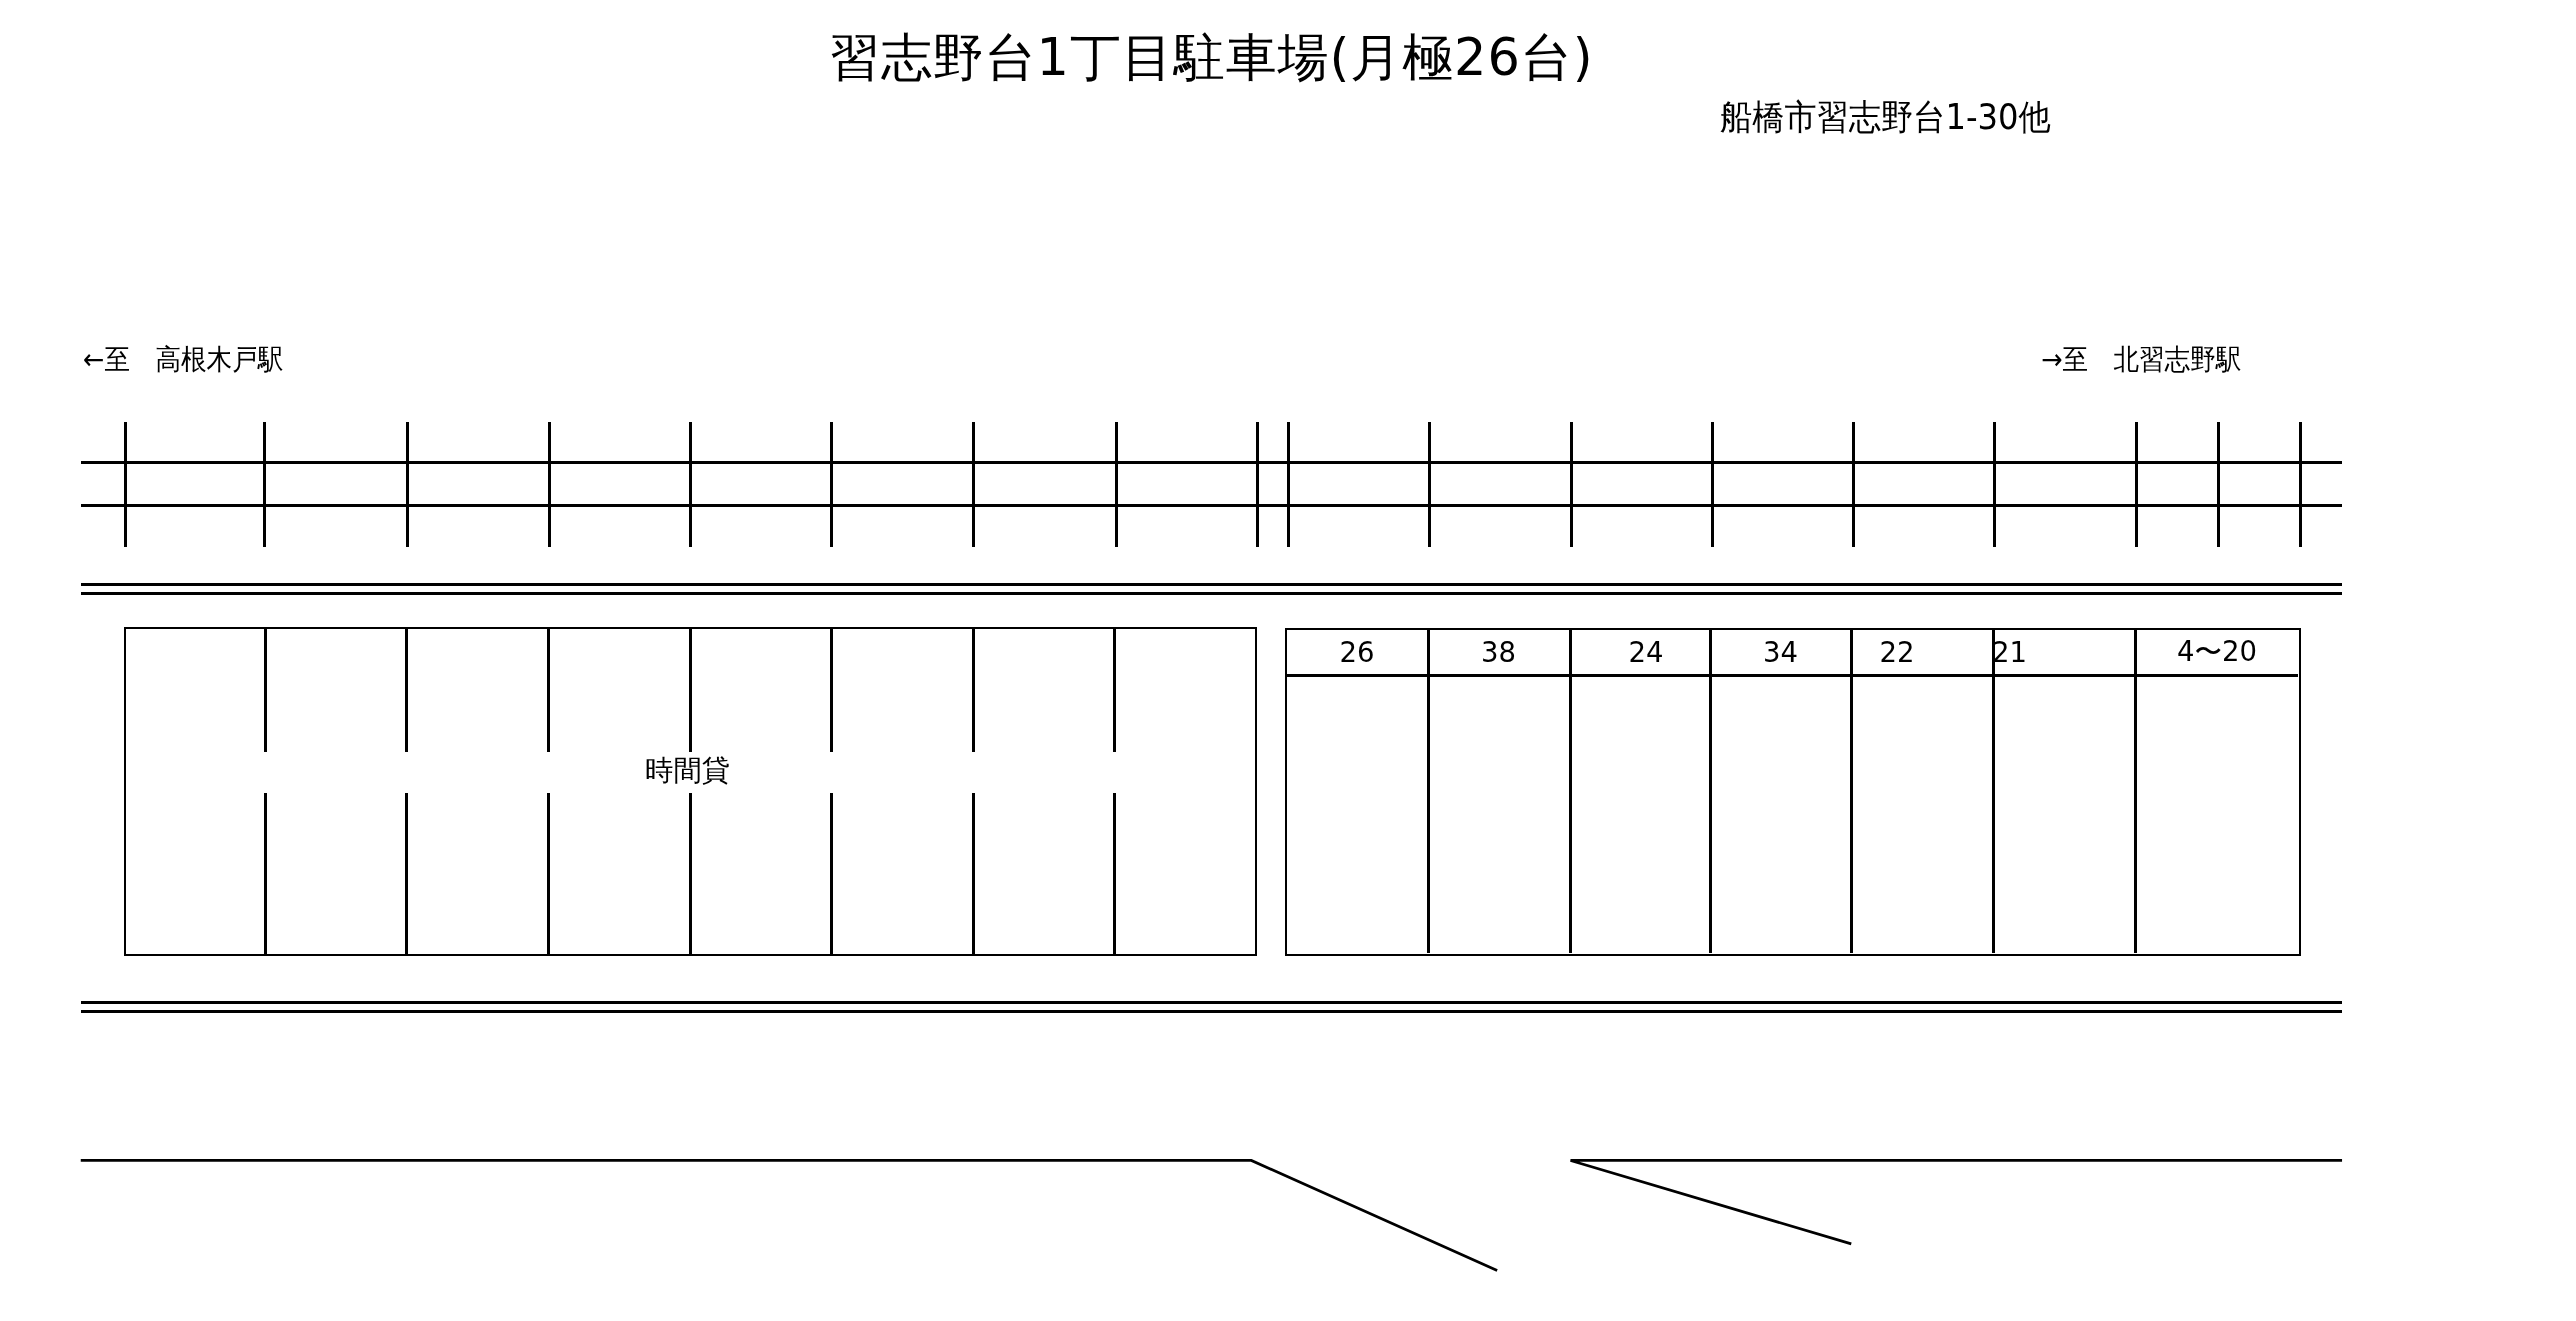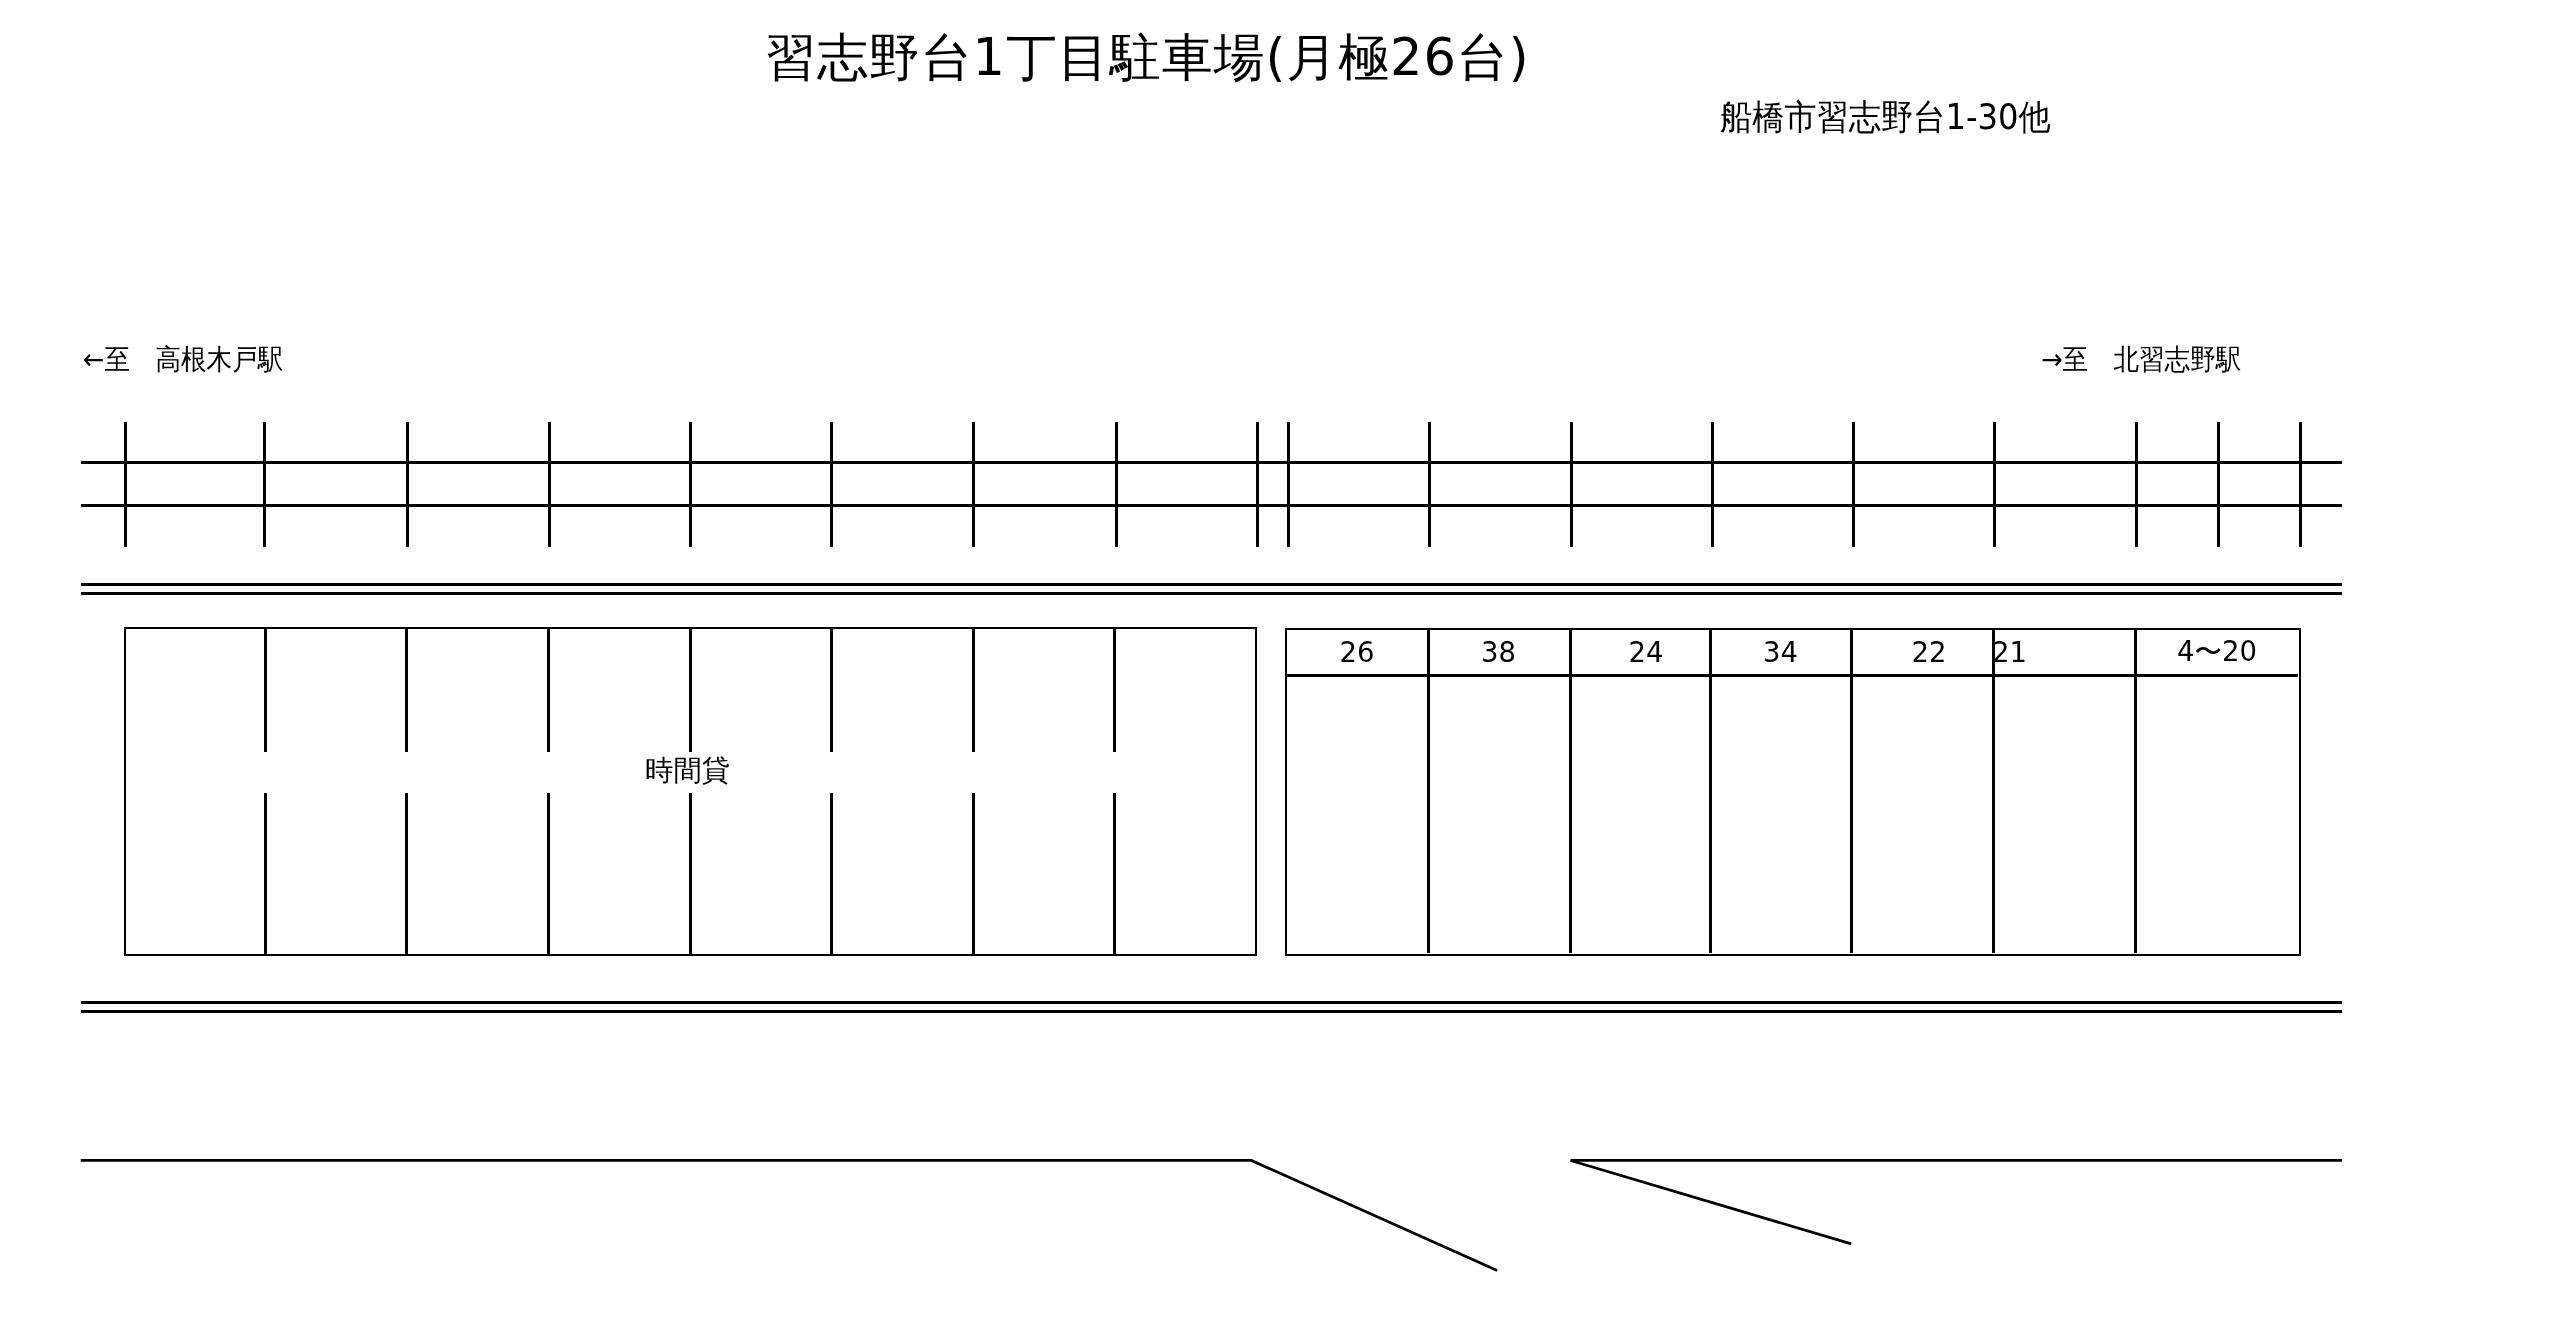--- a/index.html
+++ b/index.html
@@ -1,19 +1,19 @@
 <!DOCTYPE html>
 <html style="font-size:14.7px"><head>
 <meta charset="utf-8">
 <style>
   html, body { margin: 0; padding: 0; background: #ffffff; }
   body { width: 2576px; height: 1321px; position: relative; overflow: hidden;
          font-family: "DejaVu Sans", "Liberation Sans", sans-serif; color: #000; }
   .abs { position: absolute; }
-  .title { left: 765px; top: 26px; font-size: 51px; line-height: 64px; white-space: nowrap; letter-spacing: 0.9px; }
+  .title { left: 829px; top: 26px; font-size: 51px; line-height: 64px; white-space: nowrap; letter-spacing: 0.9px; }
   .address { left: 1720px; top: 94px; font-size: 35px; line-height: 46px; white-space: nowrap; transform: scaleX(0.92); transform-origin: left top; }
   .dir { font-size: 28.4px; line-height: 37px; white-space: nowrap; transform: scaleX(0.9); transform-origin: left top; }
   .dir-left { left: 83px; top: 341px; }
   .dir-right { left: 2041px; top: 341px; }
   .hline { background: #000; height: 2.8px; }
   .vline { background: #000; width: 2.8px; }
   .lot { border: 2.8px solid #000; box-sizing: border-box; }
   .lot-label { font-size: 28.4px; line-height: 33px; white-space: nowrap; }
   .cell-num { position: absolute; top: 0; height: 44px; display: flex; align-items: center; justify-content: center;
               font-size: 27.5px; transform-origin: center; }
@@ -80,21 +80,21 @@
   <div class="abs hline" style="left:0; top:44px; width:1011px;"></div>
   <div id="monthly-cells">
       <div class="cell-num" style="left: -0.9px; width: 142px;">26</div>
       <div class="abs vline" style="left: 140px; top: 0px; height: 323px;"></div>
       <div class="cell-num" style="left: 141px; width: 141px;">38</div>
       <div class="abs vline" style="left: 282px; top: 0px; height: 323px;"></div>
       <div class="cell-num" style="left: 283px; width: 140px; margin-left: 6px;">24</div>
       <div class="abs vline" style="left: 422px; top: 0px; height: 323px;"></div>
       <div class="cell-num" style="left: 423px; width: 141px;">34</div>
       <div class="abs vline" style="left: 563px; top: 0px; height: 323px;"></div>
-      <div class="cell-num" style="left: 564px; width: 156px;">22</div>
+      <div class="cell-num" style="left: 532px; width: 156px;">22</div>
       <div class="abs vline" style="left: 705px; top: 0px; height: 323px;"></div>
       <div class="cell-num" style="left: 663px; width: 119px; border-radius: 16px;">21</div>
       <div class="abs vline" style="left: 847px; top: 0px; height: 323px;"></div>
       <div class="cell-num" style="left: 848px; width: 164px;">4〜20</div>
     </div>
 </div>
 
 <div class="abs hline" style="left:81px; top:1001px; width:2261px; height:2.8px;"></div>
 <div class="abs hline" style="left:81px; top:1010px; width:2261px; height:2.8px;"></div>
 

